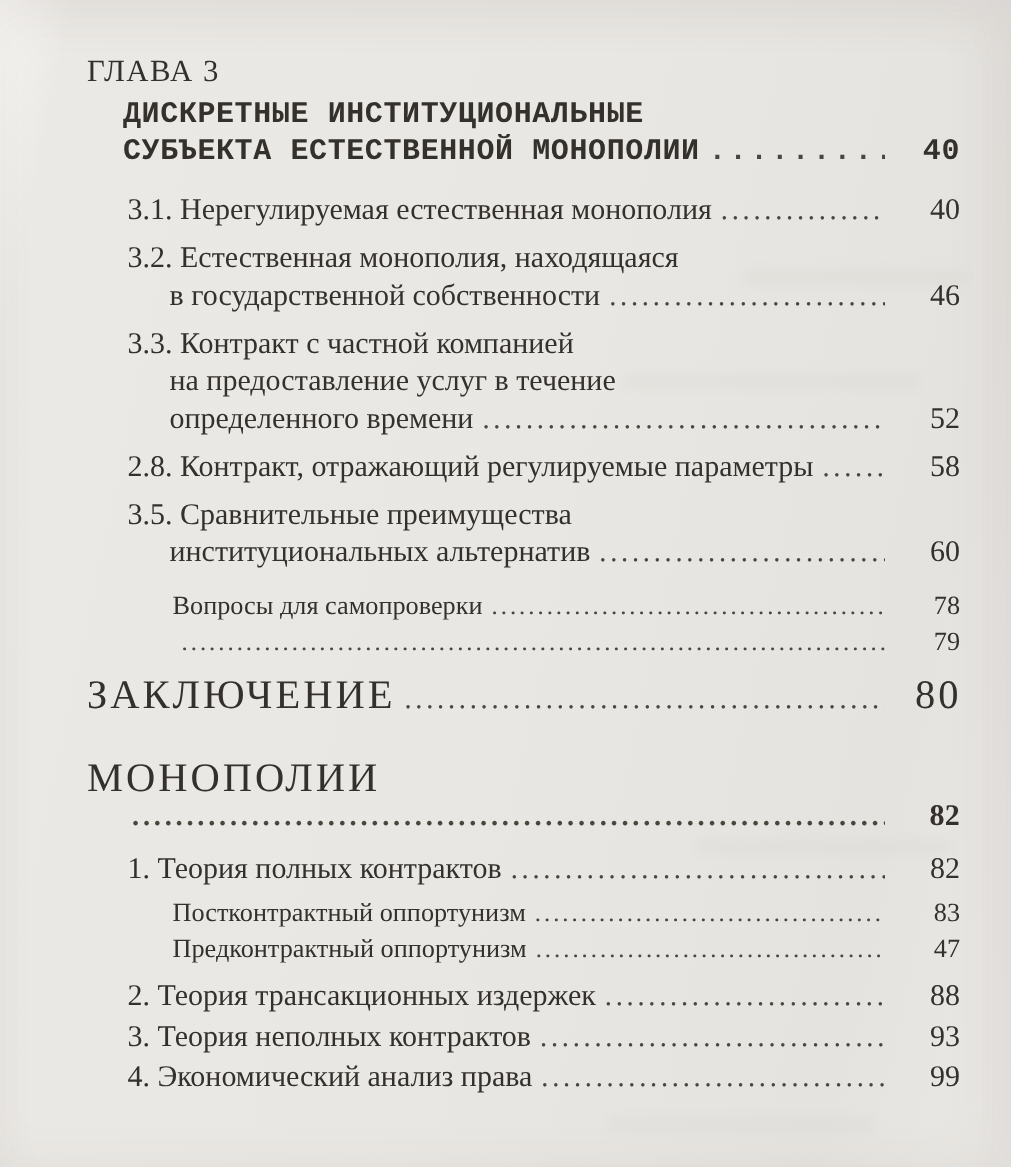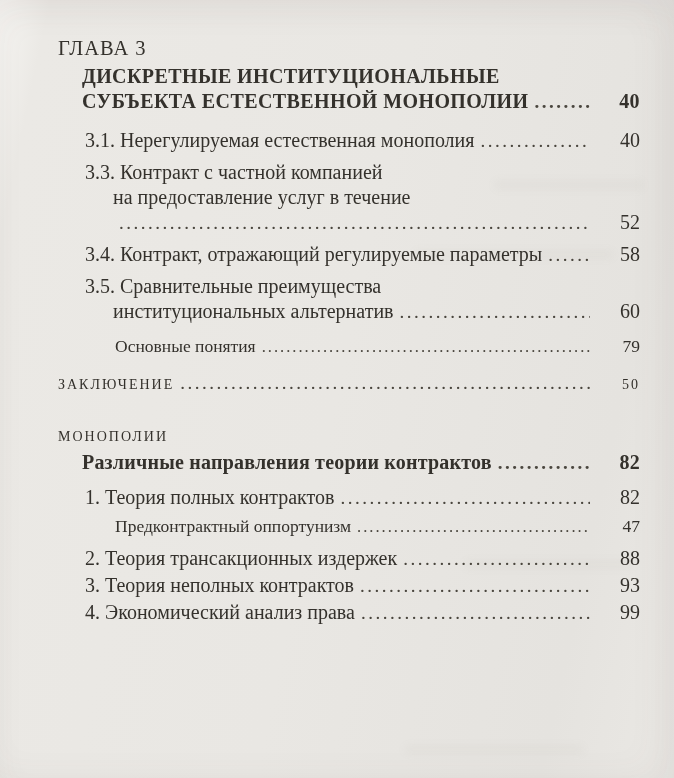--- a/index.html
+++ b/index.html
@@ -37,28 +37,28 @@
   .fill::after {
     content: "..........................................................................................................................................";
     letter-spacing: 2.5px;
     font-size: 19px;
   }
   .pg { margin-left: 17px; min-width: 30px; text-align: right; }
 
   .chapter-label { margin-bottom: 3px; }
   .chapter-label .line { letter-spacing: 1px; font-size: 20.5px; }
   .chapter-title { margin-bottom: 14px; }
-  .chapter-title .line { font-weight: bold; letter-spacing: 0.4px; }
+  .chapter-title .line { font-weight: bold; letter-spacing: 0.4px; font-family: Liberation Mono, monospace; }
   .indent1 { padding-left: 24px; }
   .item { padding-left: 27px; }
   .cont { padding-left: 28px; }
   .sub { padding-left: 57px; margin-bottom: 1px; }
   .sub .line { font-size: 17.5px; line-height: 22px; }
   .sub .fill::after { font-size: 16.5px; letter-spacing: 2px; }
-  .caps .line { letter-spacing: 2px; font-size: 14px; }
+  .caps .line { letter-spacing: 2px; font-size: 27px; }
   .bold-item { padding-left: 24px; margin-bottom: 10px; }
   .bold-item .line { font-weight: bold; letter-spacing: 0.2px; }
   .gap35 { margin-bottom: 11px; }
   .mt-conclusion { margin-top: 12px; }
   .mt-appendix { margin-top: 27px; margin-bottom: 1px; }
   .mb5 { margin-bottom: 5px; }
   .mb8 { margin-bottom: 8px; }
   .mb2 { margin-bottom: 2px; }
 </style>
 </head>
@@ -90,92 +90,115 @@
     </div>
 
     <div class="entry item">
       <div class="line">
         <span class="txt">3.1. Нерегулируемая естественная монополия</span>
         <span class="fill"></span>
         <span class="pg">40</span>
       </div>
     </div>
 
+    <div class="entry item">
+      <div class="line">
+        <span class="txt">3.2. Естественная монополия, находящаяся</span>
+      </div>
+      <div class="line cont">
+        <span class="txt">в государственной собственности</span>
+        <span class="fill"></span>
+        <span class="pg">46</span>
+      </div>
+    </div>
 
     <div class="entry item">
       <div class="line">
         <span class="txt">3.3. Контракт с частной компанией</span>
       </div>
       <div class="line cont">
         <span class="txt">на предоставление услуг в течение</span>
       </div>
       <div class="line cont">
+        <span class="txt">определенного времени</span>
         <span class="fill"></span>
         <span class="pg">52</span>
       </div>
     </div>
 
     <div class="entry item">
       <div class="line">
-        <span class="txt">3.4. Контракт, отражающий регулируемые параметры</span>
+        <span class="txt">2.8. Контракт, отражающий регулируемые параметры</span>
         <span class="fill"></span>
         <span class="pg">58</span>
       </div>
     </div>
 
     <div class="entry item gap35">
       <div class="line">
         <span class="txt">3.5. Сравнительные преимущества</span>
       </div>
       <div class="line cont">
         <span class="txt">институциональных альтернатив</span>
         <span class="fill"></span>
         <span class="pg">60</span>
       </div>
     </div>
 
-
     <div class="entry sub">
       <div class="line">
-        <span class="txt">Основные понятия</span>
+        <span class="txt">Вопросы для самопроверки</span>
+        <span class="fill"></span>
+        <span class="pg">78</span>
+      </div>
+    </div>
+
+    <div class="entry sub">
+      <div class="line">
         <span class="fill"></span>
         <span class="pg">79</span>
       </div>
     </div>
 
     <div class="entry caps mt-conclusion">
       <div class="line">
         <span class="txt">ЗАКЛЮЧЕНИЕ</span>
         <span class="fill"></span>
-        <span class="pg">50</span>
+        <span class="pg">80</span>
       </div>
     </div>
 
     <div class="entry caps mt-appendix">
       <div class="line">
         <span class="txt">МОНОПОЛИИ</span>
       </div>
     </div>
 
     <div class="entry bold-item">
       <div class="line">
-        <span class="txt">Различные направления теории контрактов</span>
         <span class="fill"></span>
         <span class="pg">82</span>
       </div>
     </div>
 
     <div class="entry item mb5">
       <div class="line">
         <span class="txt">1. Теория полных контрактов</span>
         <span class="fill"></span>
         <span class="pg">82</span>
       </div>
     </div>
 
+    <div class="entry sub">
+      <div class="line">
+        <span class="txt">Постконтрактный оппортунизм</span>
+        <span class="fill"></span>
+        <span class="pg">83</span>
+      </div>
+    </div>
 
     <div class="entry sub mb8">
       <div class="line">
         <span class="txt">Предконтрактный оппортунизм</span>
         <span class="fill"></span>
         <span class="pg">47</span>
       </div>
     </div>
 
     <div class="entry item mb2">

